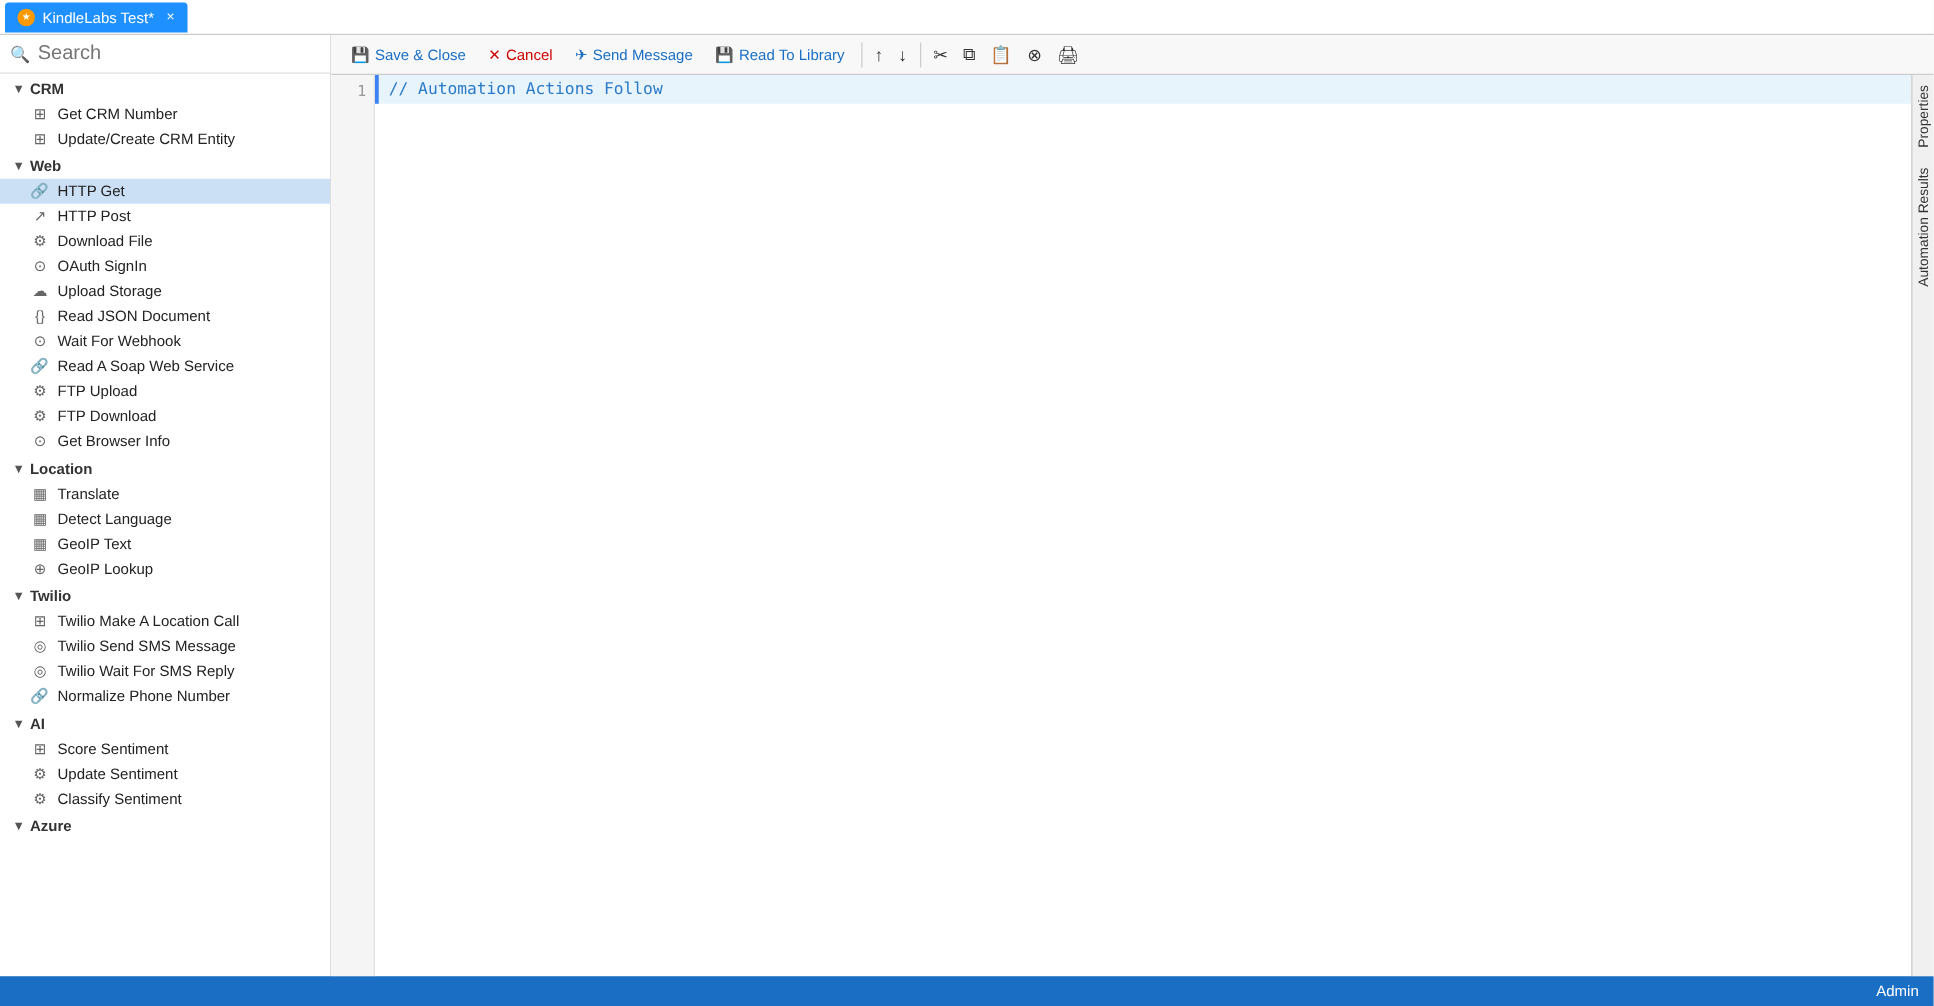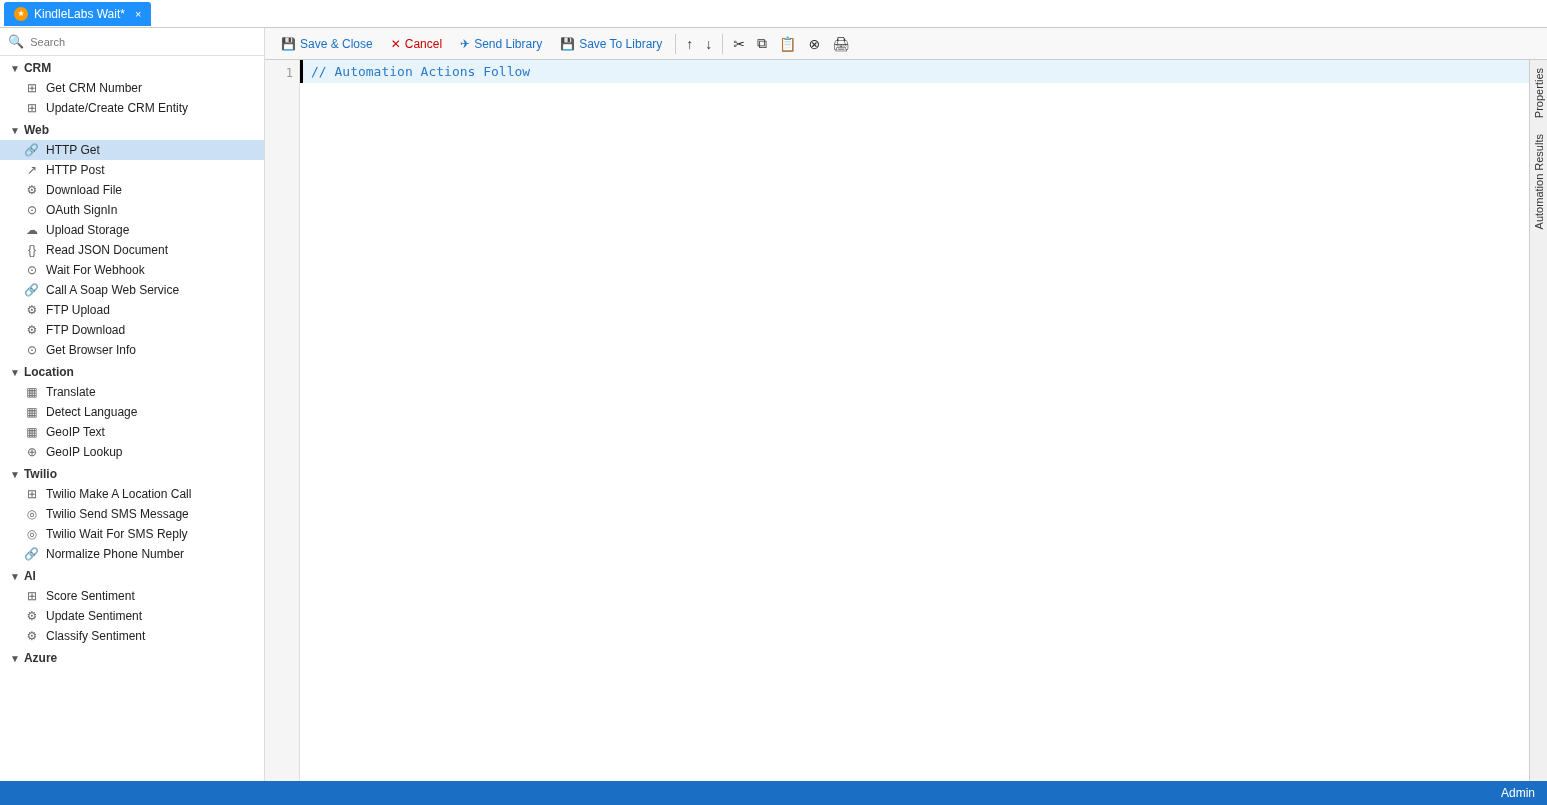--- a/index.html
+++ b/index.html
@@ -63,21 +63,21 @@
     .search-bar {
       display: flex;
       align-items: center;
       padding: 6px 8px;
       border-bottom: 1px solid #e0e0e0;
       gap: 6px;
     }
     .search-bar input {
       border: none;
       outline: none;
-      font-size: 11px;
+      font-size: 16px;
       color: #555;
       width: 100%;
       background: transparent;
     }
     .search-icon { color: #888; font-size: 13px; }
 
     .section-header {
       padding: 5px 10px 3px 10px;
       font-size: 12px;
       font-weight: 600;
@@ -186,21 +186,21 @@
       padding: 0;
     }
     .editor-line {
       display: flex;
       align-items: center;
       line-height: 19px;
       font-family: monospace;
       font-size: 13px;
       padding: 2px 8px;
       background: #e8f4fc;
-      border-left: 3px solid #000000;
+      border-left: 3px solid #3b82f6;
     }
     .editor-line-text { color: #2a7ac9; }
 
     
     .right-panel {
       width: 18px;
       background: #f0f0f0;
       border-left: 1px solid #ccc;
       display: flex;
       flex-direction: column;
@@ -233,21 +233,21 @@
     
     .sidebar::-webkit-scrollbar { width: 6px; }
     .sidebar::-webkit-scrollbar-thumb { background: #ccc; border-radius: 3px; }
   </style>
 </head>
 <body>
 
 <div class="title-bar">
   <div class="tab">
     <span class="tab-icon">★</span>
-    <span>KindleLabs Wait*</span>
+    <span>KindleLabs Test*</span>
     <span class="tab-close">×</span>
   </div>
 </div>
 
 <div class="main-layout">
 
   <div class="sidebar">
 
     <div class="search-bar">
       <span class="search-icon">🔍</span>
@@ -294,21 +294,21 @@
     <div class="sidebar-item">
       <span class="item-icon">{}</span>
       <span>Read JSON Document</span>
     </div>
     <div class="sidebar-item">
       <span class="item-icon">⊙</span>
       <span>Wait For Webhook</span>
     </div>
     <div class="sidebar-item">
       <span class="item-icon">🔗</span>
-      <span>Call A Soap Web Service</span>
+      <span>Read A Soap Web Service</span>
     </div>
     <div class="sidebar-item">
       <span class="item-icon">⚙</span>
       <span>FTP Upload</span>
     </div>
     <div class="sidebar-item">
       <span class="item-icon">⚙</span>
       <span>FTP Download</span>
     </div>
     <div class="sidebar-item">
@@ -388,25 +388,25 @@
       <button class="toolbar-btn blue">
         <span>💾</span>
         <span>Save &amp; Close</span>
       </button>
       <button class="toolbar-btn red">
         <span>✕</span>
         <span>Cancel</span>
       </button>
       <button class="toolbar-btn blue">
         <span>✈</span>
-        <span>Send Library</span>
+        <span>Send Message</span>
       </button>
       <button class="toolbar-btn blue">
         <span>💾</span>
-        <span>Save To Library</span>
+        <span>Read To Library</span>
       </button>
       <div class="toolbar-separator"></div>
       <button class="toolbar-icon-btn" title="Move Up">↑</button>
       <button class="toolbar-icon-btn" title="Move Down">↓</button>
       <div class="toolbar-separator"></div>
       <button class="toolbar-icon-btn" title="Cut">✂</button>
       <button class="toolbar-icon-btn" title="Copy">⧉</button>
       <button class="toolbar-icon-btn" title="Paste">📋</button>
       <button class="toolbar-icon-btn" title="Delete">⊗</button>
       <button class="toolbar-icon-btn" title="Print">🖨</button>

